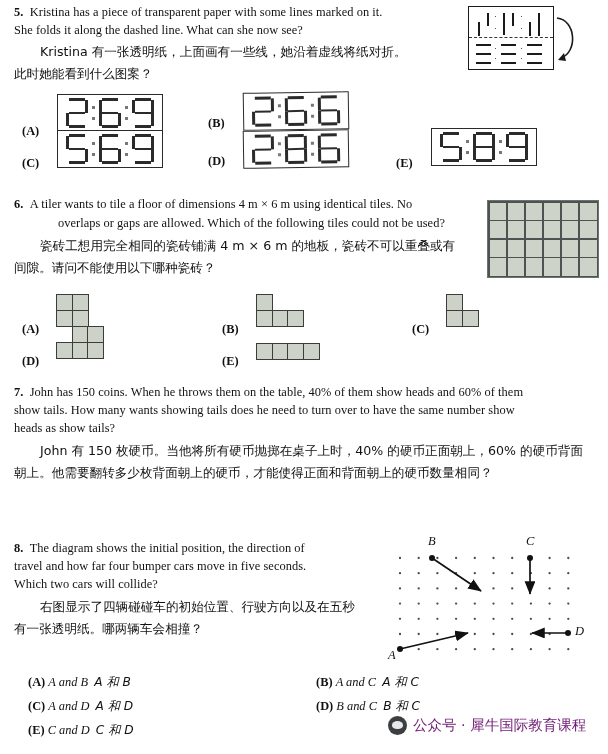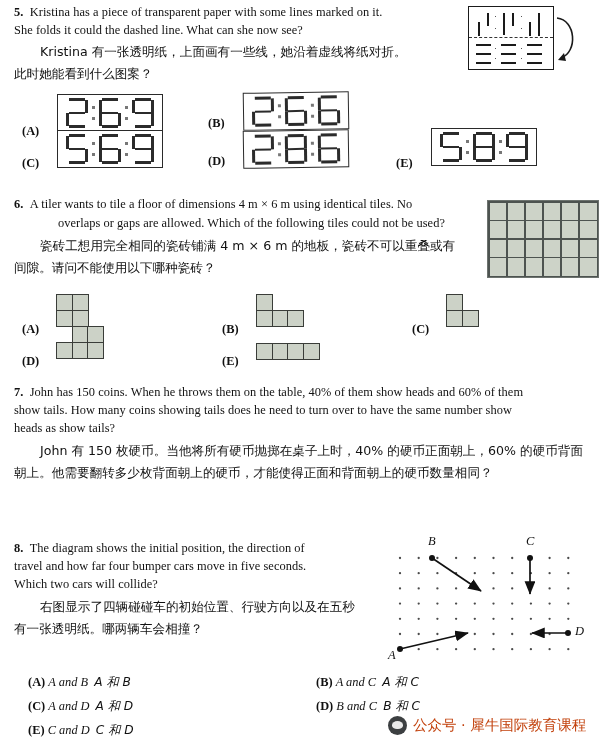--- a/index.html
+++ b/index.html
@@ -154,41 +154,41 @@
 
   #q8-options { position: absolute; left: 0; top: 674px; width: 608px; height: 70px; }
   .q8opt { position: absolute; font-size: 12.4px; white-space: nowrap; }
   .q8opt .zhpart { font-family: "DejaVu Sans", sans-serif; font-size: 12.2px; }
 
   
   #watermark {
     position: absolute; left: 388px; top: 716px;
     display: flex; align-items: center; gap: 6px;
     font-family: "DejaVu Sans", "Liberation Sans", sans-serif;
-    font-size: 14.5px; color: #c2410c; white-space: nowrap;
+    font-size: 14.5px; color: #701a75; white-space: nowrap;
   }
   #wechat-badge {
     width: 19px; height: 19px; border-radius: 50%;
     background: #3c3f41; position: relative; flex: 0 0 auto;
   }
   #wechat-badge::after {
     content: "";
     position: absolute; left: 4px; top: 5px;
     width: 11px; height: 8px; border-radius: 50% 50% 45% 45%;
     background: #e9e9e9;
   }
 </style>
 </head>
 <body>
 
 <div class="page">
 
   <div id="q5-block">
     <div id="q5-line1" class="en"><span class="qnum">5.</span>&nbsp;&nbsp;<span>Kristina has a piece of transparent paper with some lines marked on it.</span></div>
-    <div id="q5-line2" class="en">She folds it could the dashed line. What can she now see?</div>
+    <div id="q5-line2" class="en">She folds it along the dashed line. What can she now see?</div>
     <div id="q5-line3" class="zh">Kristina 有一张透明纸，上面画有一些线，她沿着虚线将纸对折。</div>
     <div id="q5-line4" class="zh">此时她能看到什么图案？</div>
   </div>
 
   <div id="fold-fig">
     <div id="fold-rect"></div>
     <div id="fold-dash"></div>
 
     <div class="vseg" style="left:10px; top:16px; height:14px;"></div>
     <div class="vseg" style="left:19px; top:7px;  height:13px;"></div>
@@ -501,21 +501,21 @@
     <div class="tile-shape" id="tile-e" style="left:256px; top:51px;">
         <div class="cell" style="left: 0px; top: 0px;"></div>
         <div class="cell" style="left: 15.5px; top: 0px;"></div>
         <div class="cell" style="left: 31px; top: 0px;"></div>
         <div class="cell" style="left: 46.5px; top: 0px;"></div>
       </div>
   </div>
 
   <div id="q7-block">
     <div id="q7-line1" class="en"><span class="qnum">7.</span>&nbsp;&nbsp;<span>John has 150 coins. When he throws them on the table, 40% of them show heads and 60% of them</span></div>
-    <div id="q7-line2" class="en">show tails. How many coins showing tails does he need to turn over to have the same number show</div>
+    <div id="q7-line2" class="en">show tails. How many wants showing tails does he need to turn over to have the same number show</div>
     <div id="q7-line3" class="en">heads as show tails?</div>
     <div id="q7-line4" class="zh">John 有 150 枚硬币。当他将所有硬币抛掷在桌子上时，40% 的硬币正面朝上，60% 的硬币背面</div>
     <div id="q7-line5" class="zh">朝上。他需要翻转多少枚背面朝上的硬币，才能使得正面和背面朝上的硬币数量相同？</div>
   </div>
 
 
   <div id="q8-block">
     <div id="q8-line1" class="en"><span class="qnum">8.</span>&nbsp;&nbsp;<span>The diagram shows the initial position, the direction of</span></div>
     <div id="q8-line2" class="en">travel and how far four bumper cars move in five seconds.</div>
     <div id="q8-line3" class="en">Which two cars will collide?</div>

